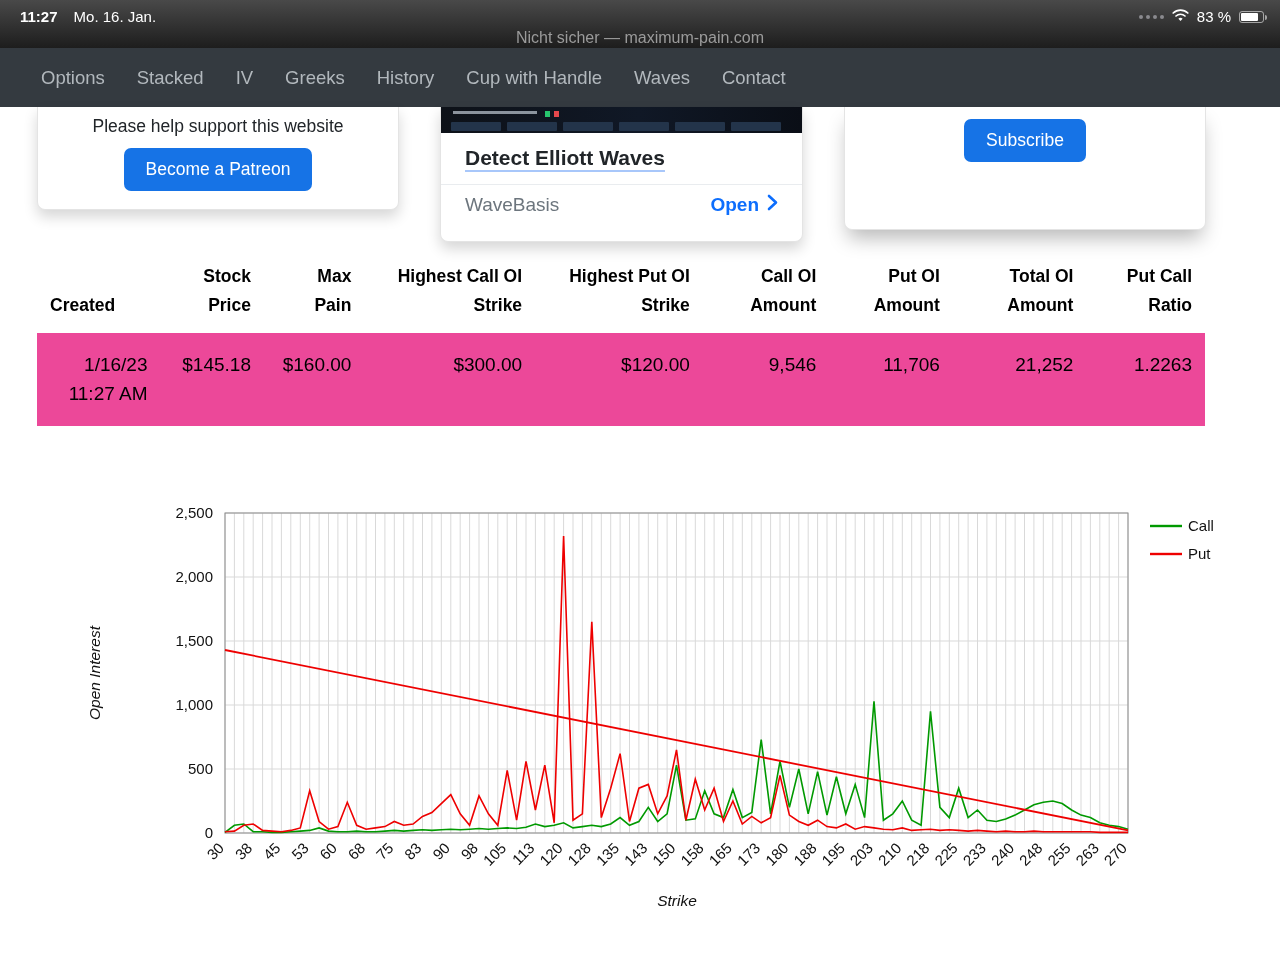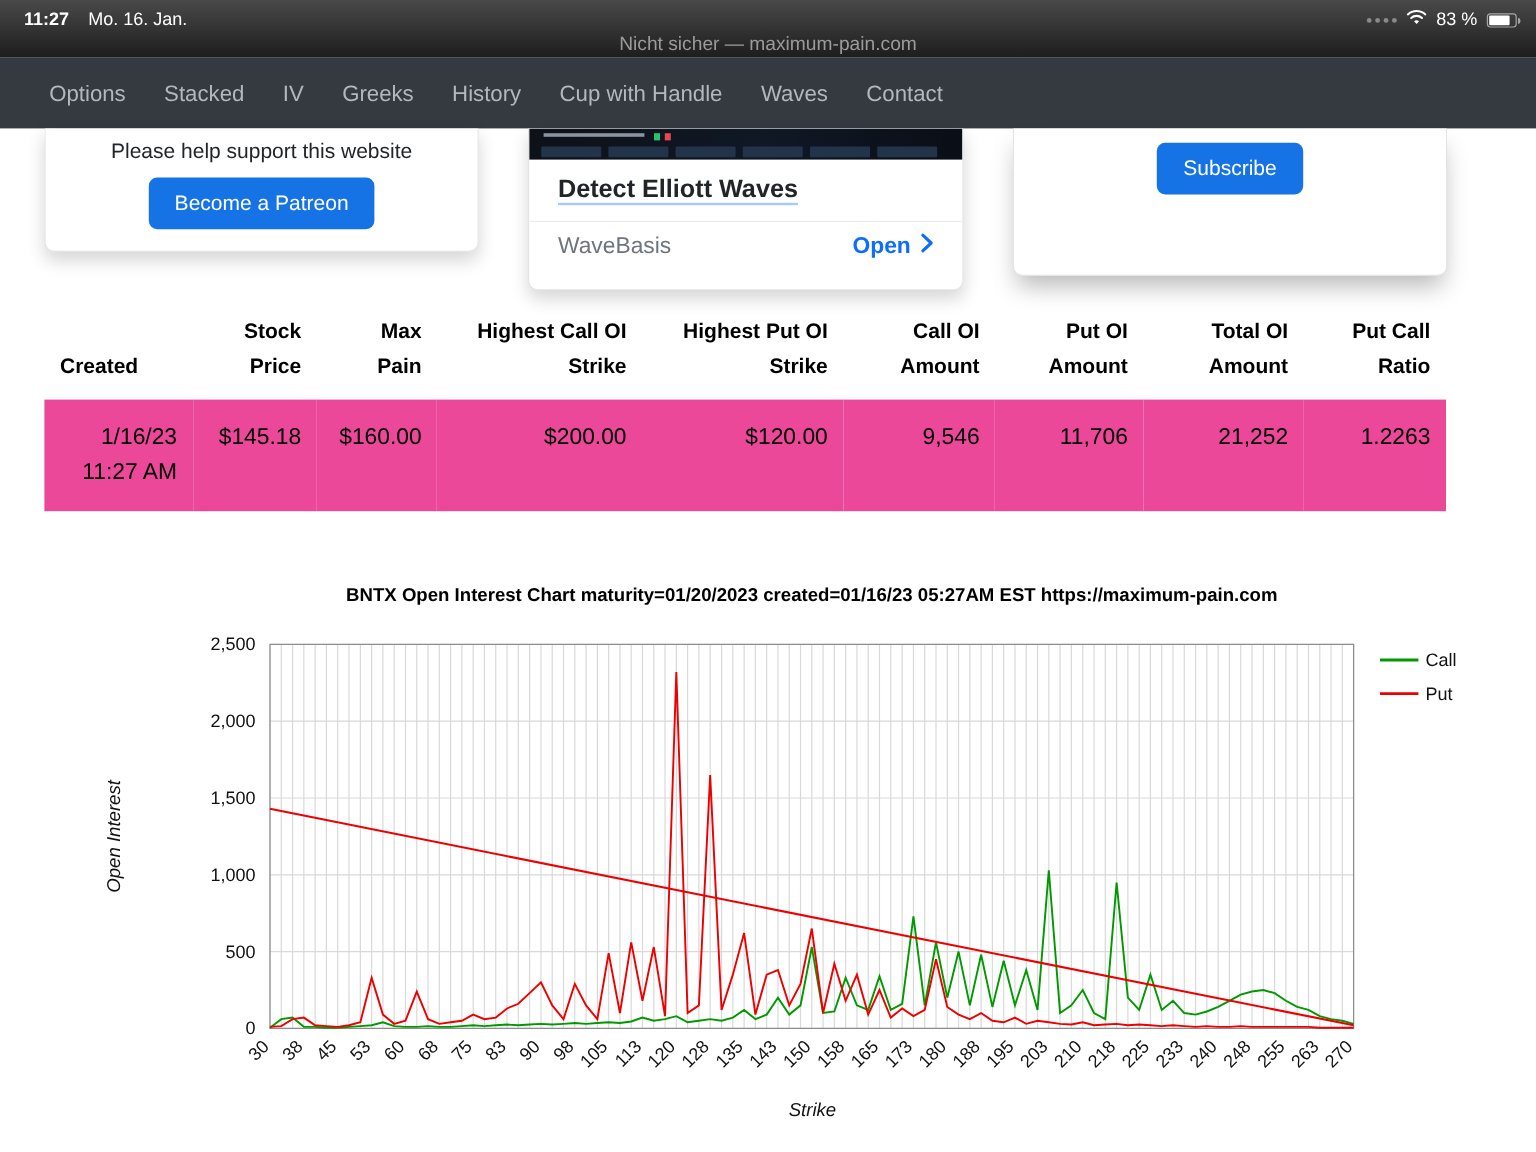--- a/index.html
+++ b/index.html
@@ -202,32 +202,31 @@
     </tr>
   </thead>
   <tbody>
     <tr>
       <td>
           <span>1/16/23</span>
           <span>11:27 AM</span>
         </td>
       <td>$145.18</td>
       <td>$160.00</td>
-      <td>$200.00</td>
+      <td>$300.00</td>
       <td>$120.00</td>
       <td>9,546</td>
       <td>11,706</td>
       <td>21,252</td>
       <td>1.2263</td>
     </tr>
   </tbody>
 </table>
 
 <div class="chart-section">
-  <div class="chart-title">BNTX Open Interest Chart maturity=01/20/2023 created=01/16/23 05:27AM EST https://maximum-pain.com</div>
   <div id="oi-chart"><svg width="1280" height="445" viewBox="0 0 1280 445">
         <line class="grid" x1="225.0" y1="25" x2="225.0" y2="345"></line>
         <line class="grid" x1="234.4" y1="25" x2="234.4" y2="345"></line>
         <line class="grid" x1="243.8" y1="25" x2="243.8" y2="345"></line>
         <line class="grid" x1="253.2" y1="25" x2="253.2" y2="345"></line>
         <line class="grid" x1="262.6" y1="25" x2="262.6" y2="345"></line>
         <line class="grid" x1="272.0" y1="25" x2="272.0" y2="345"></line>
         <line class="grid" x1="281.4" y1="25" x2="281.4" y2="345"></line>
         <line class="grid" x1="290.8" y1="25" x2="290.8" y2="345"></line>
         <line class="grid" x1="300.3" y1="25" x2="300.3" y2="345"></line>

